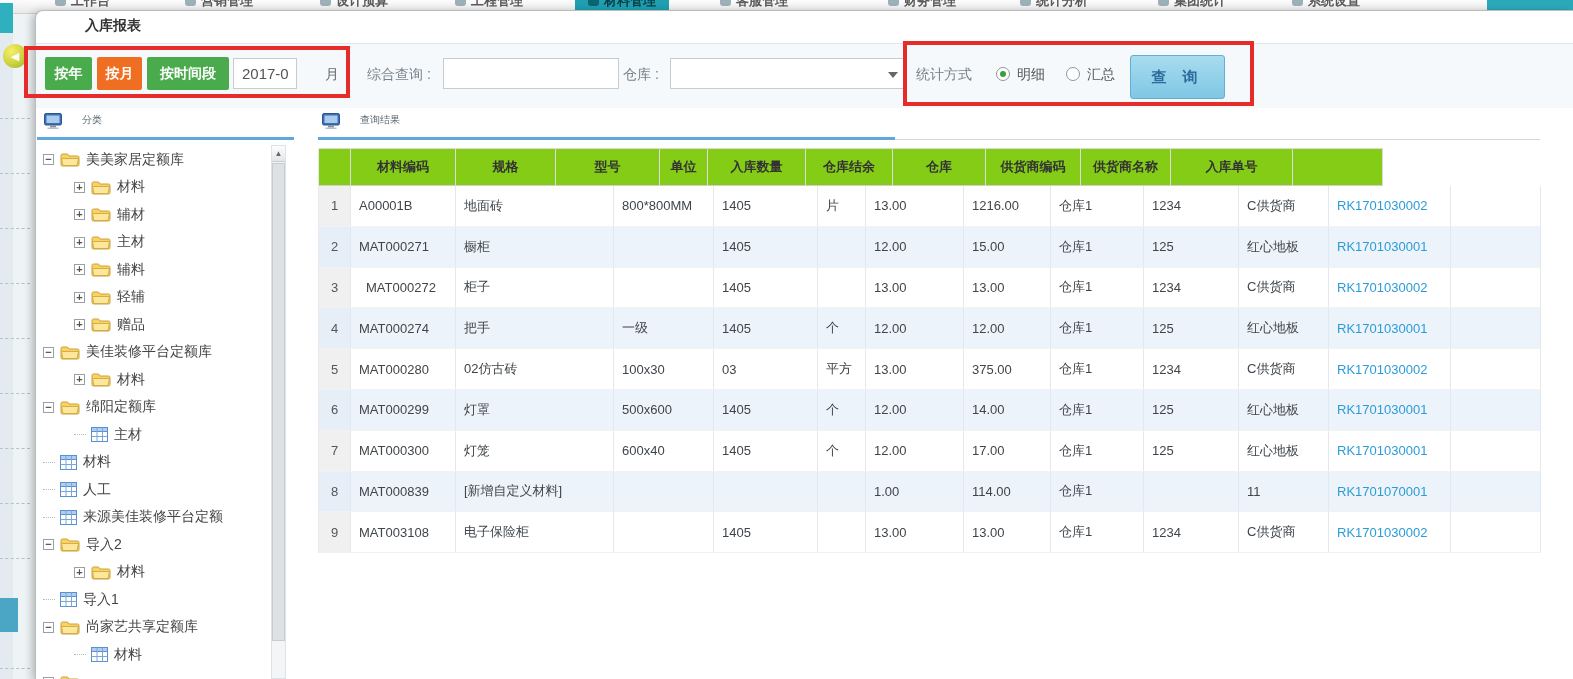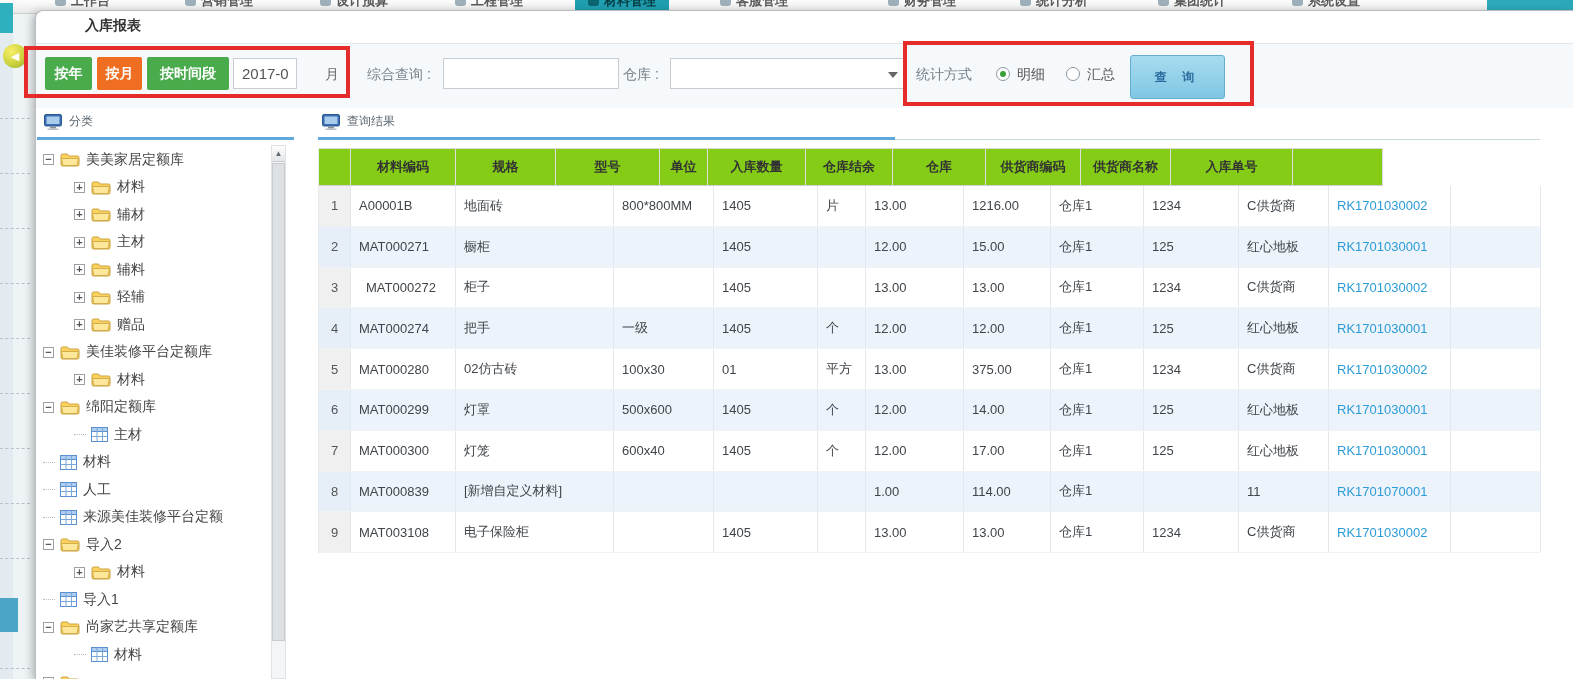--- a/index.html
+++ b/index.html
@@ -46,28 +46,28 @@
   #warehouse-combo { position:absolute; left:670px; top:58px; width:236px; height:31px; background:#fff;
     border:1px solid #c8ccd0; z-index:7; }
   #warehouse-caret { position:absolute; right:7px; top:13px; width:0; height:0;
     border-left:5px solid transparent; border-right:5px solid transparent; border-top:6px solid #666; }
   .radio { position:absolute; top:67px; width:14px; height:14px; border:1px solid #8d979e; border-radius:50%;
     background:#fff; z-index:7; }
   .radio.checked::after { content:""; position:absolute; left:3px; top:3px; width:6px; height:6px;
     border-radius:50%; background:#3aa13a; }
   #query-btn { position:absolute; left:1130px; top:55px; width:95px; height:44px; z-index:7;
     background:linear-gradient(#a8dcef,#7fc7e4); border:1px solid #65aed3; border-radius:3px;
-    color:#2c6c9e; font-size:12px; font-weight:bold; letter-spacing:6px; cursor:pointer; font-family:inherit; }
+    color:#2c6c9e; font-size:15px; font-weight:bold; letter-spacing:6px; cursor:pointer; font-family:inherit; }
 
   
   .red-rect { position:absolute; border:4px solid #e62b2b; z-index:50; }
 
   
-  .sec-head { position:absolute; top:113px; z-index:7; display:flex; align-items:flex-end; gap:7px;
-    font-size:12px; color:#5b6770; }
+  .sec-head { position:absolute; top:113px; z-index:7; display:flex; align-items:flex-start; gap:20px;
+    font-size:10px; color:#5b6770; }
   .sec-underline { position:absolute; top:137px; height:3px; background:#5fa8dd; z-index:7; }
   .sec-underline-gray { position:absolute; top:139px; height:1px; background:#cdd7de; z-index:6; }
 
   
   #tree { position:absolute; left:37px; top:146px; width:233px; height:533px; overflow:hidden; z-index:7; }
   .tree-row { height:27.5px; display:flex; align-items:center; white-space:nowrap; cursor:pointer; }
   .tree-row .indent { display:inline-block; }
   .expander { width:11px; height:11px; border:1px solid #9aa0a6; background:#fff; color:#555;
     font-size:11px; line-height:8px; text-align:center; margin-right:6px; flex:none; font-weight:bold; }
   .leafdash { width:12px; border-top:1px dotted #b5bcc2; margin-right:5px; flex:none; }
@@ -498,21 +498,21 @@
         <div class="t-cell" style="width: 95px;">125</div>
         <div class="t-cell" style="width: 90px;">红心地板</div>
         <div class="t-cell link" style="width: 122px;">RK1701030001</div>
         <div class="t-cell" style="width: 90px;"></div>
       </div>
       <div class="t-row">
         <div class="t-cell rownum" style="width: 32px;">5</div>
         <div class="t-cell" style="width: 105px;">MAT000280</div>
         <div class="t-cell" style="width: 158px;">02仿古砖</div>
         <div class="t-cell" style="width: 100px;">100x30</div>
-        <div class="t-cell" style="width: 104px;">01</div>
+        <div class="t-cell" style="width: 104px;">03</div>
         <div class="t-cell" style="width: 48px;">平方</div>
         <div class="t-cell" style="width: 98px;">13.00</div>
         <div class="t-cell" style="width: 87px;">375.00</div>
         <div class="t-cell" style="width: 93px;">仓库1</div>
         <div class="t-cell" style="width: 95px;">1234</div>
         <div class="t-cell" style="width: 90px;">C供货商</div>
         <div class="t-cell link" style="width: 122px;">RK1701030002</div>
         <div class="t-cell" style="width: 90px;"></div>
       </div>
       <div class="t-row stripe">

